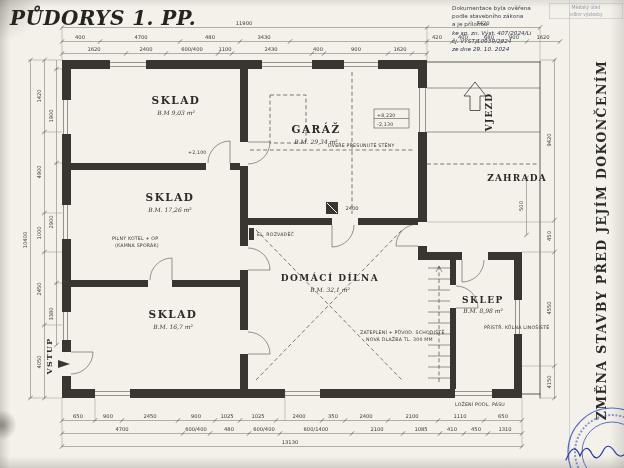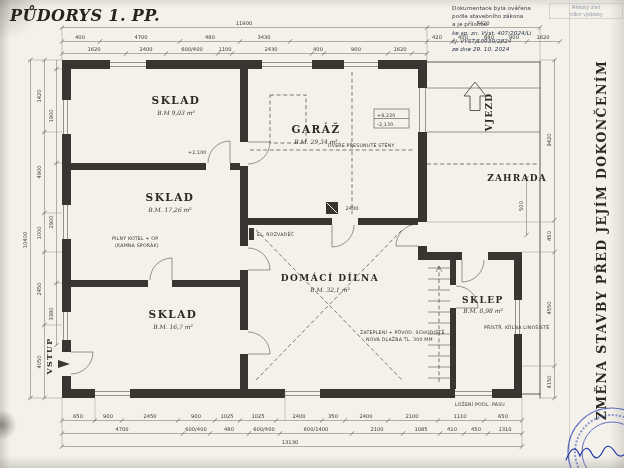--- a/index.html
+++ b/index.html
@@ -12,21 +12,21 @@
       linear-gradient(270deg, rgba(120,115,105,.20), rgba(0,0,0,0) 14px),
       linear-gradient(180deg, rgba(120,115,105,.16), rgba(0,0,0,0) 8px),
       linear-gradient(0deg, rgba(110,105,95,.25), rgba(0,0,0,0) 12px),
       #f3f1ea;
     font-family:"DejaVu Sans",sans-serif;color:#2c2a25;
   }
   .crease{position:absolute;left:569px;top:0;width:1px;height:468px;background:#d6d2c7;}
   .title{
     position:absolute;left:10px;top:6px;
     font-family:"DejaVu Serif",serif;font-style:italic;font-weight:700;
-    font-size:16px;letter-spacing:.4px;color:#26241f;white-space:nowrap;
+    font-size:20px;letter-spacing:.4px;color:#26241f;white-space:nowrap;
   }
   .approval{
     position:absolute;left:452px;top:4px;width:192px;
     font-size:11px;line-height:1.45;color:#3c3c46;
     transform:scale(.52);transform-origin:0 0;
   }
   .approval .hand{font-style:italic;color:#2e3550;}
   .office-box{
     position:absolute;left:549px;top:3px;width:140px;
     border:1px solid #b3b8c4;color:#949aa8;text-align:center;

